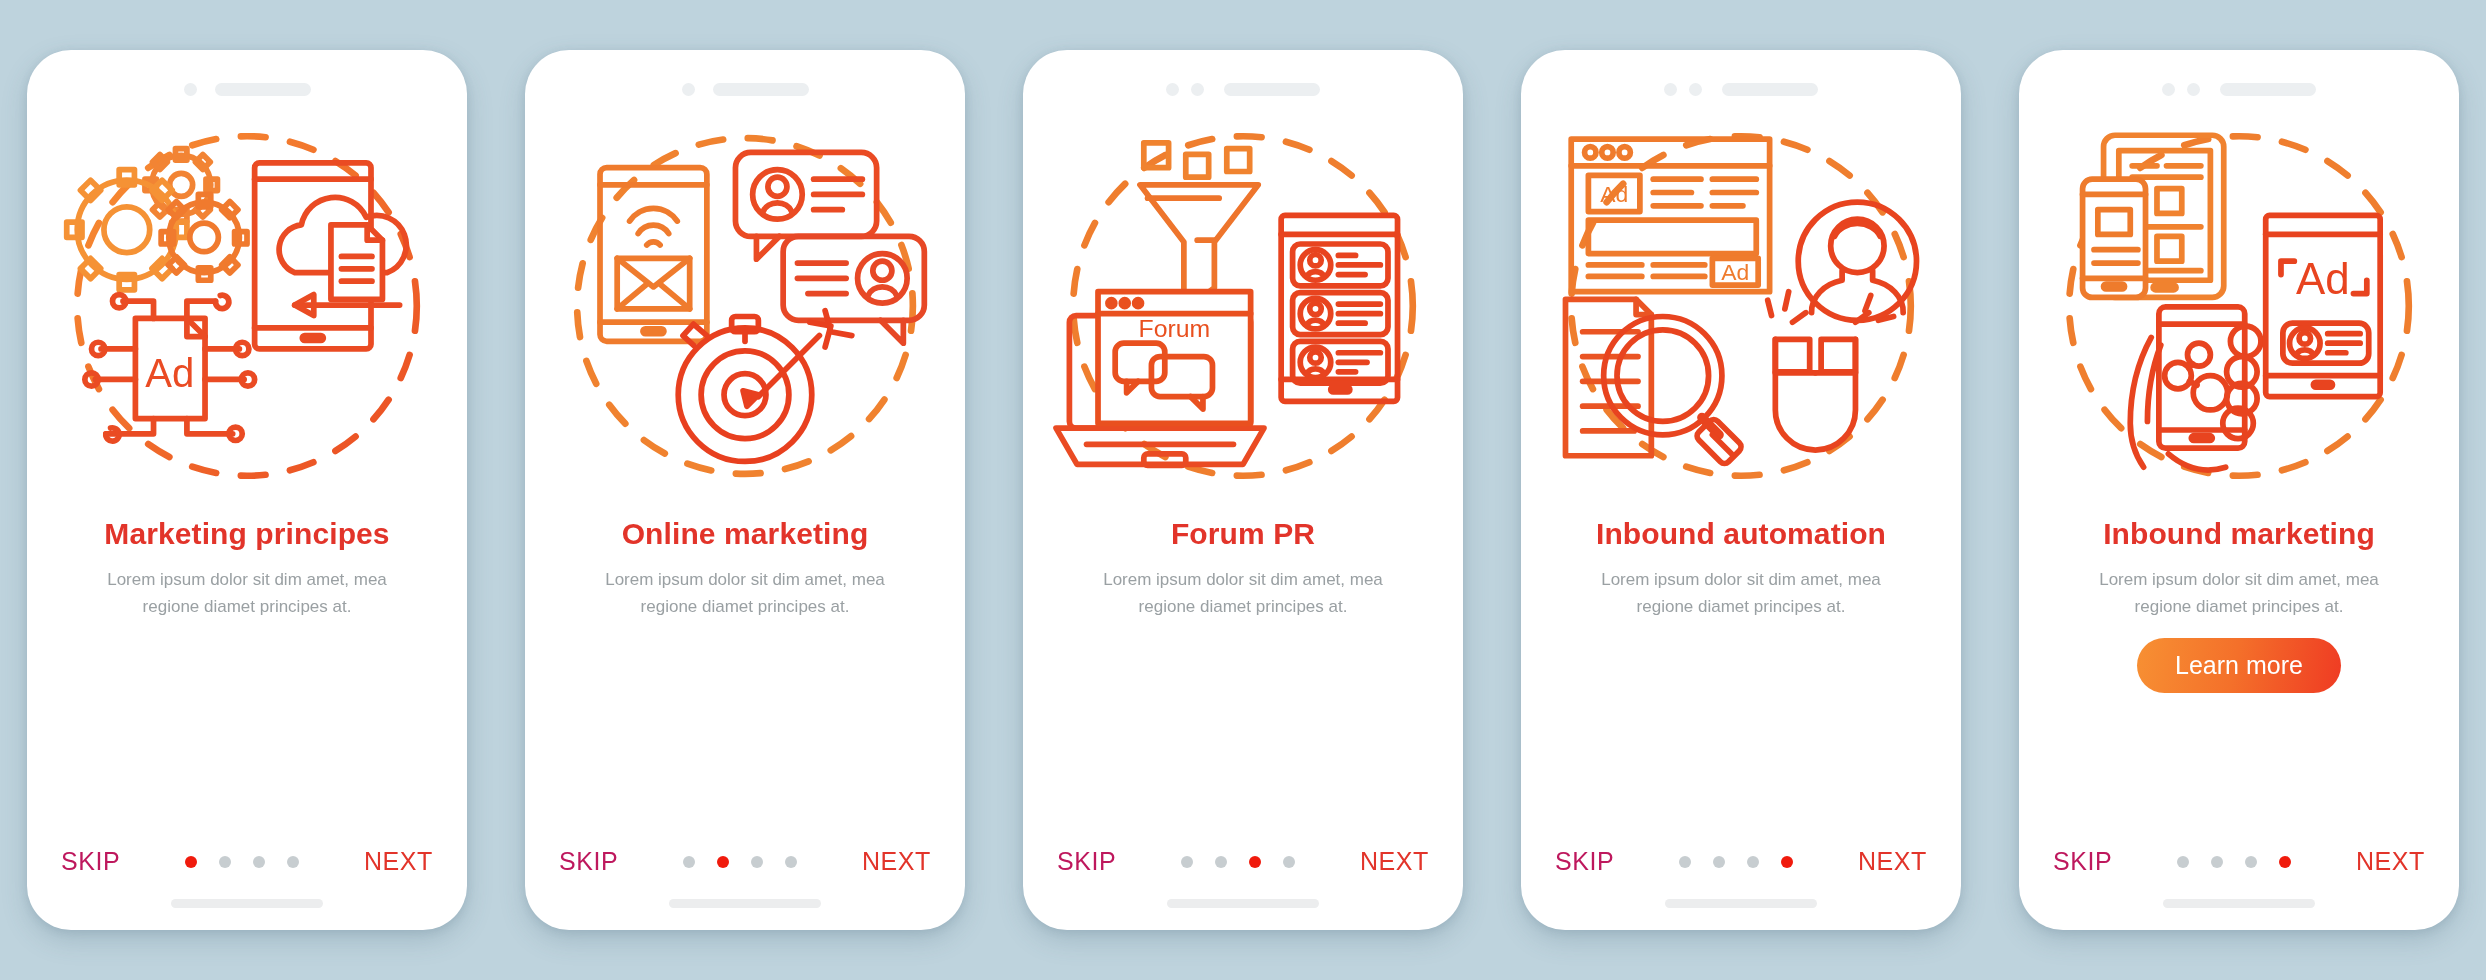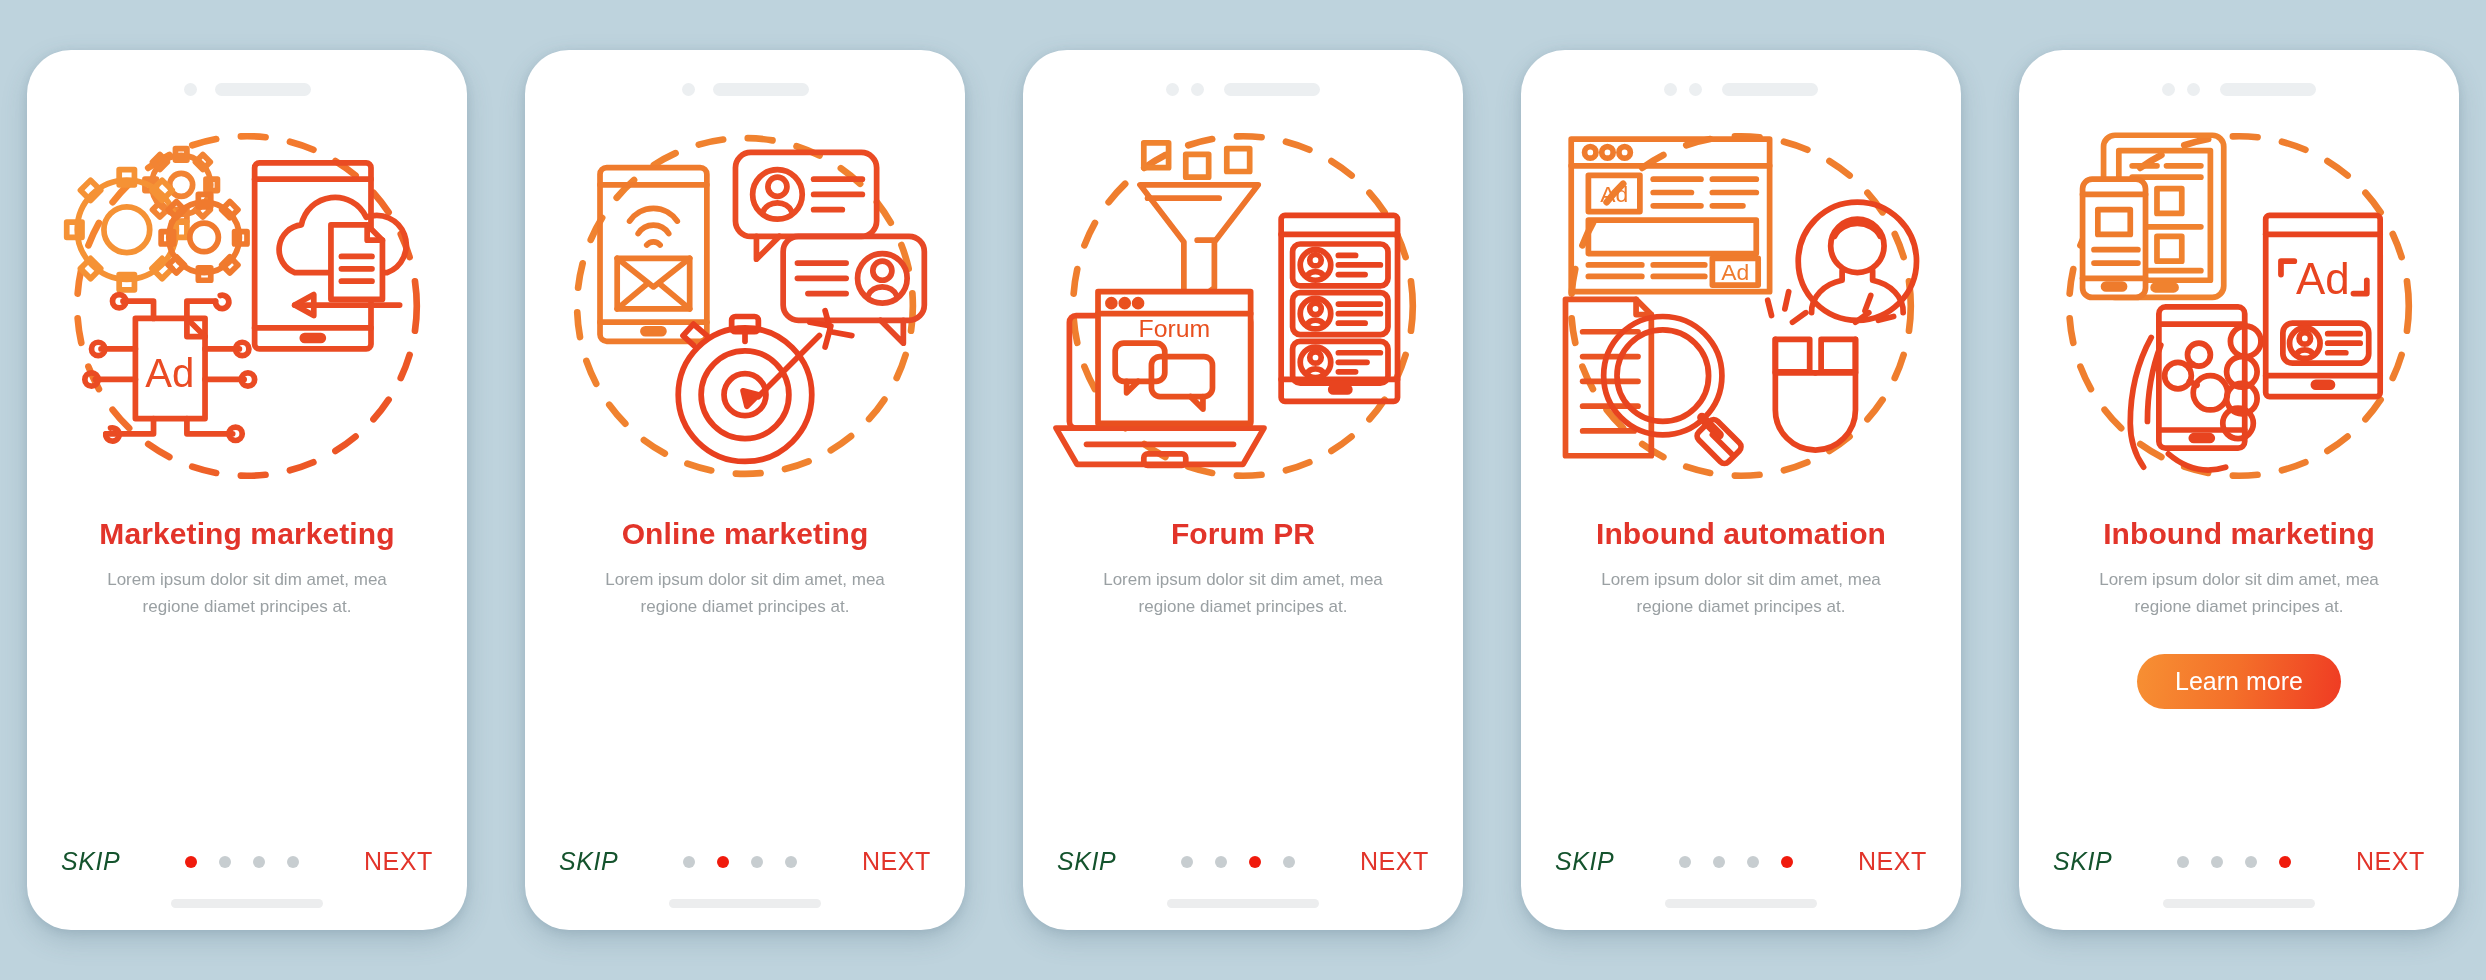--- a/index.html
+++ b/index.html
@@ -84,21 +84,21 @@
     color: #9aa0a3;
     font-size: 17px;
     line-height: 1.6;
     margin-top: 12px;
     max-width: 340px;
     margin-left: auto;
     margin-right: auto;
   }
   .learn-more {
     display: inline-block;
-    margin-top: 34px;
+    margin-top: 18px;
     padding: 13px 38px;
     border-radius: 30px;
     color: #ffffff;
     font-size: 25px;
     background: linear-gradient(100deg, #f79033 0%, #f4702a 48%, #ef3b23 100%);
     border: none;
     cursor: pointer;
     font-family: "Liberation Sans", sans-serif;
   }
 
@@ -111,21 +111,21 @@
     display: flex;
     align-items: center;
     justify-content: space-between;
   }
   .nav-skip, .nav-next {
     font-size: 25px;
     letter-spacing: 0.6px;
     cursor: pointer;
     white-space: nowrap;
   }
-  .nav-skip { color: #14532d; font-style: italic; }
+  .nav-skip { color: #be185d; }
   .nav-next { color: #e2342a; font-weight: normal; }
   .dots { display: flex; align-items: center; gap: 22px; }
   .dot {
     width: 12px; height: 12px;
     border-radius: 50%;
     background: #c7cdd0;
     cursor: pointer;
   }
   .dot.active { background: #f01b0d; }
 
@@ -244,21 +244,21 @@
               <path d="M52 329 a7 7 0 1 0 5 -6"></path>
             <path d="M137 313 v16 h48"></path>
               <circle cx="188" cy="329" r="7"></circle>
           </g>
         </g>
         <text x="119" y="280" text-anchor="middle" fill="#ea4b23" font-family="'Liberation Sans',sans-serif" font-size="42">Ad</text>
       </svg>
     </div>
 
     <div class="texts">
-      <div class="card-title">Marketing marketing</div>
+      <div class="card-title">Marketing principes</div>
       <div class="card-desc">Lorem ipsum dolor sit dim amet, mea regione diamet principes at.</div>
     </div>
 
     <div class="nav">
       <span class="nav-skip">SKIP</span>
       <span class="dots">
         <span class="dot active"></span>
         <span class="dot"></span>
         <span class="dot"></span>
         <span class="dot"></span>

